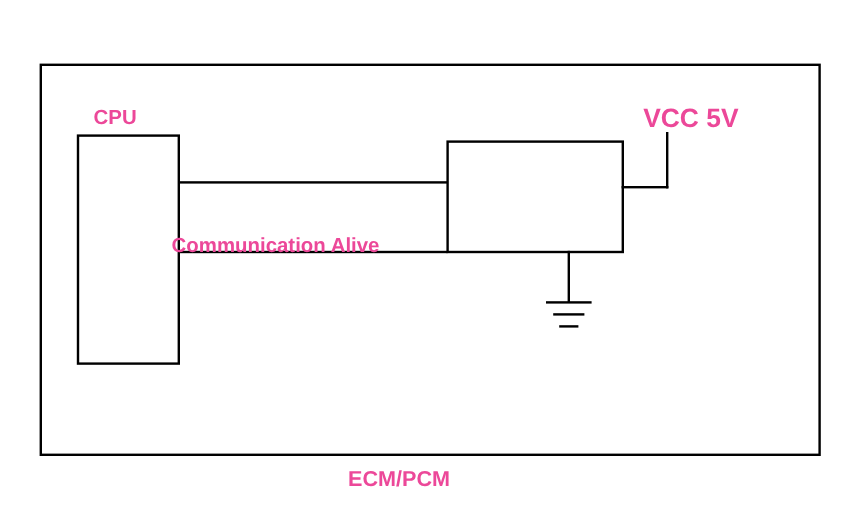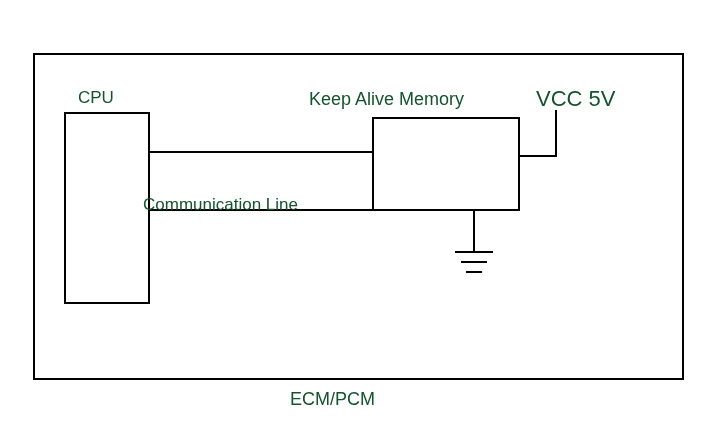--- a/index.html
+++ b/index.html
@@ -58,22 +58,22 @@
   }
   
   .gnd-bar {
     position: absolute;
     height: 0;
     border-top: 2px solid #000000;
   }
   
   .label {
     position: absolute;
-    color: #14532d;
-    font-weight: normal;
+    color: #ec4899;
+    font-weight: bold;
     white-space: nowrap;
     line-height: 1;
   }
   .lbl-cpu      { left: 78px;  top: 89px;  font-size: 17px; }
   .lbl-kam      { left: 309px; top: 90px;  font-size: 18px; }
   .lbl-vcc      { left: 536px; top: 88px;  font-size: 22px; }
   .lbl-control  { left: 169px; top: 132px; font-size: 17px; }
   .lbl-comm     { left: 143px; top: 196px; font-size: 17px; }
   .lbl-ecm      { left: 290px; top: 390px; font-size: 18px; text-align: right; }
 </style>
@@ -97,22 +97,21 @@
   <div class="wire-v" style="left:555px; top:110px; height:47px;"></div>
 
   <div class="wire-v" style="left:473px; top:209px; height:43px;"></div>
 
   <div class="gnd-bar" style="left:455px; top:251px; width:38px;"></div>
   <div class="gnd-bar" style="left:461px; top:261px; width:26px;"></div>
   <div class="gnd-bar" style="left:466px; top:271px; width:16px;"></div>
 
   <div class="label lbl-cpu">CPU</div>
 
-  <div class="label lbl-kam">Keep Alive Memory</div>
 
   <div class="label lbl-vcc">VCC 5V</div>
 
 
-  <div class="label lbl-comm">Communication Line</div>
+  <div class="label lbl-comm">Communication Alive</div>
 
   <div class="label lbl-ecm">ECM/PCM</div>
 
 </div>
 
 </body></html>

